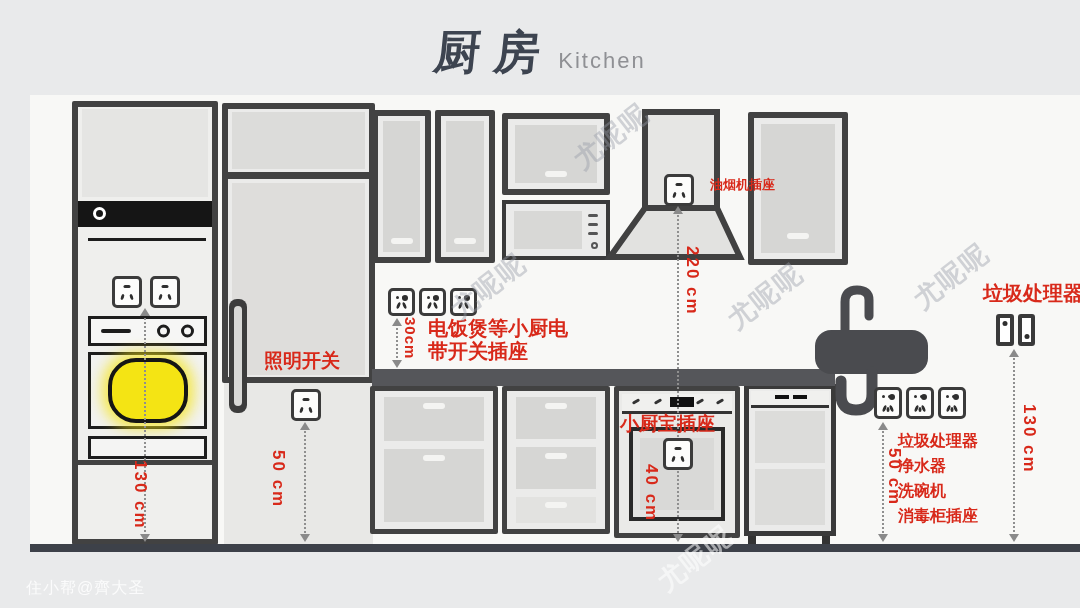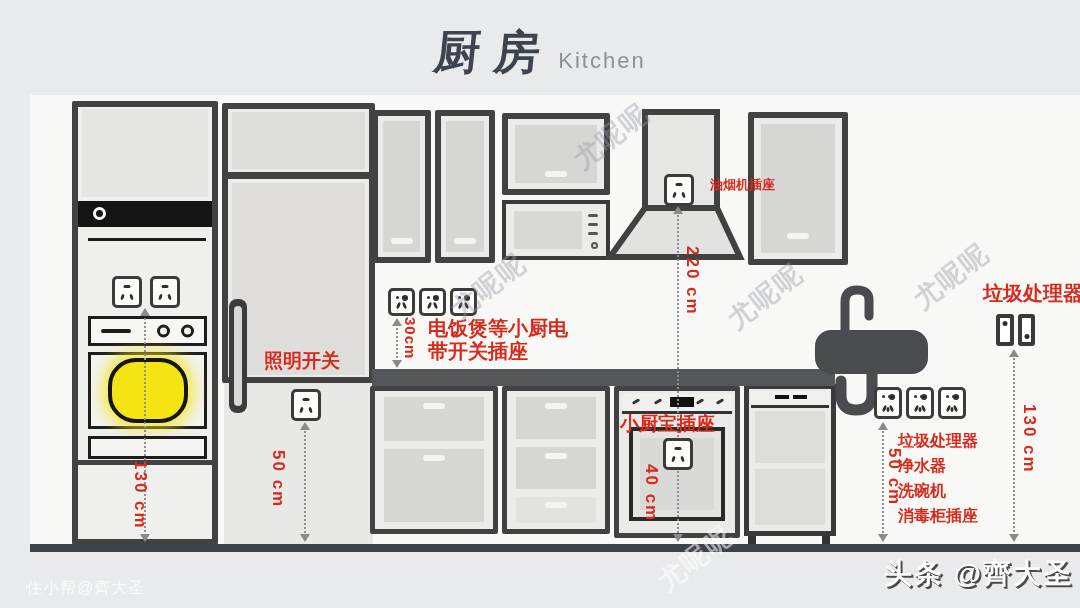--- a/index.html
+++ b/index.html
@@ -294,14 +294,13 @@
 
   <div class="abs wm" style="left:445px;top:268px;">尤呢呢</div>
   <div class="abs wm" style="left:568px;top:118px;">尤呢呢</div>
   <div class="abs wm" style="left:722px;top:278px;">尤呢呢</div>
   <div class="abs wm" style="left:908px;top:258px;">尤呢呢</div>
   <div class="abs wm white" style="left:652px;top:540px;">尤呢呢</div>
 
   <div class="abs floor" style="z-index:5;"></div>
 
   <div class="abs credit-bl">住小帮@齊大圣</div>
-  <div class="abs credit-br">头条 @齊大圣</div>
 </div>
 
 </body></html>

